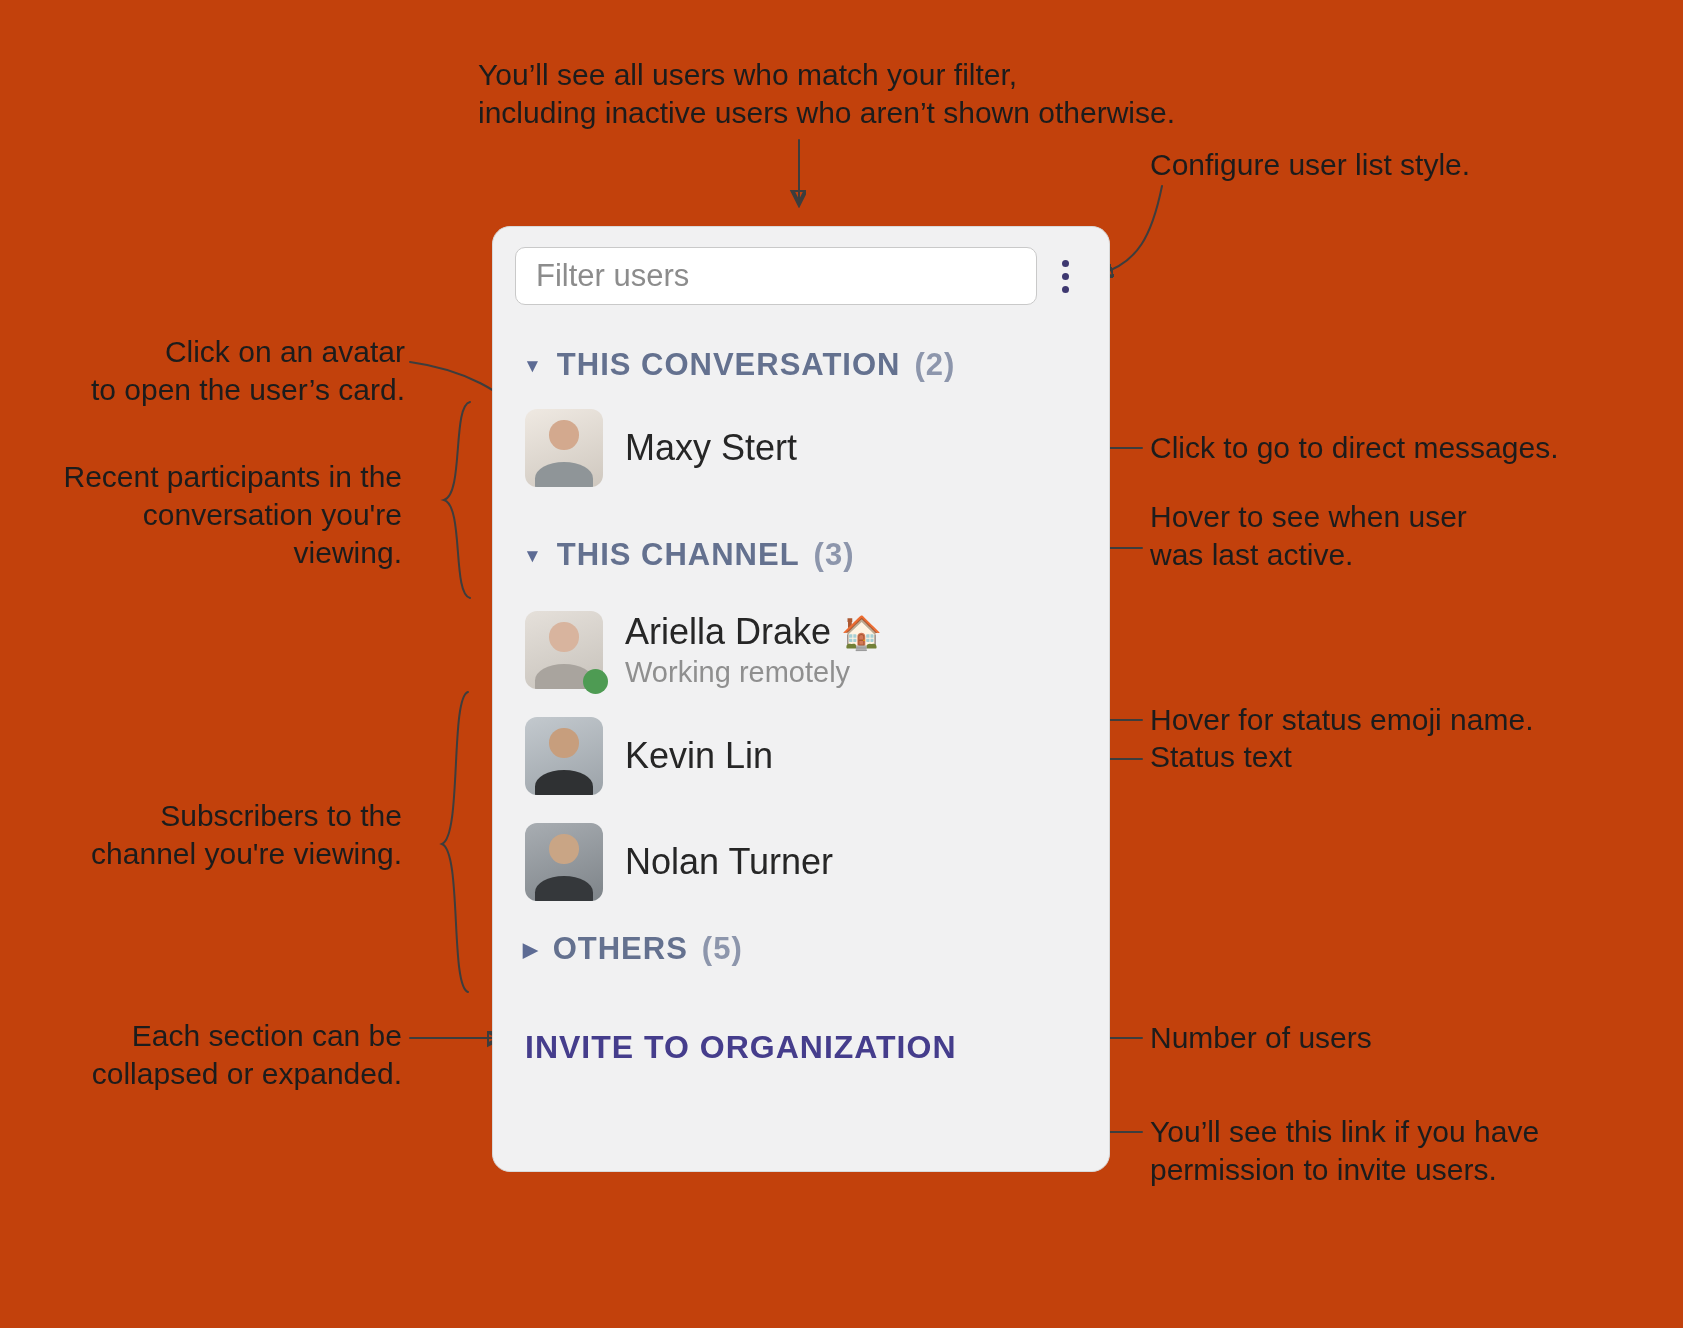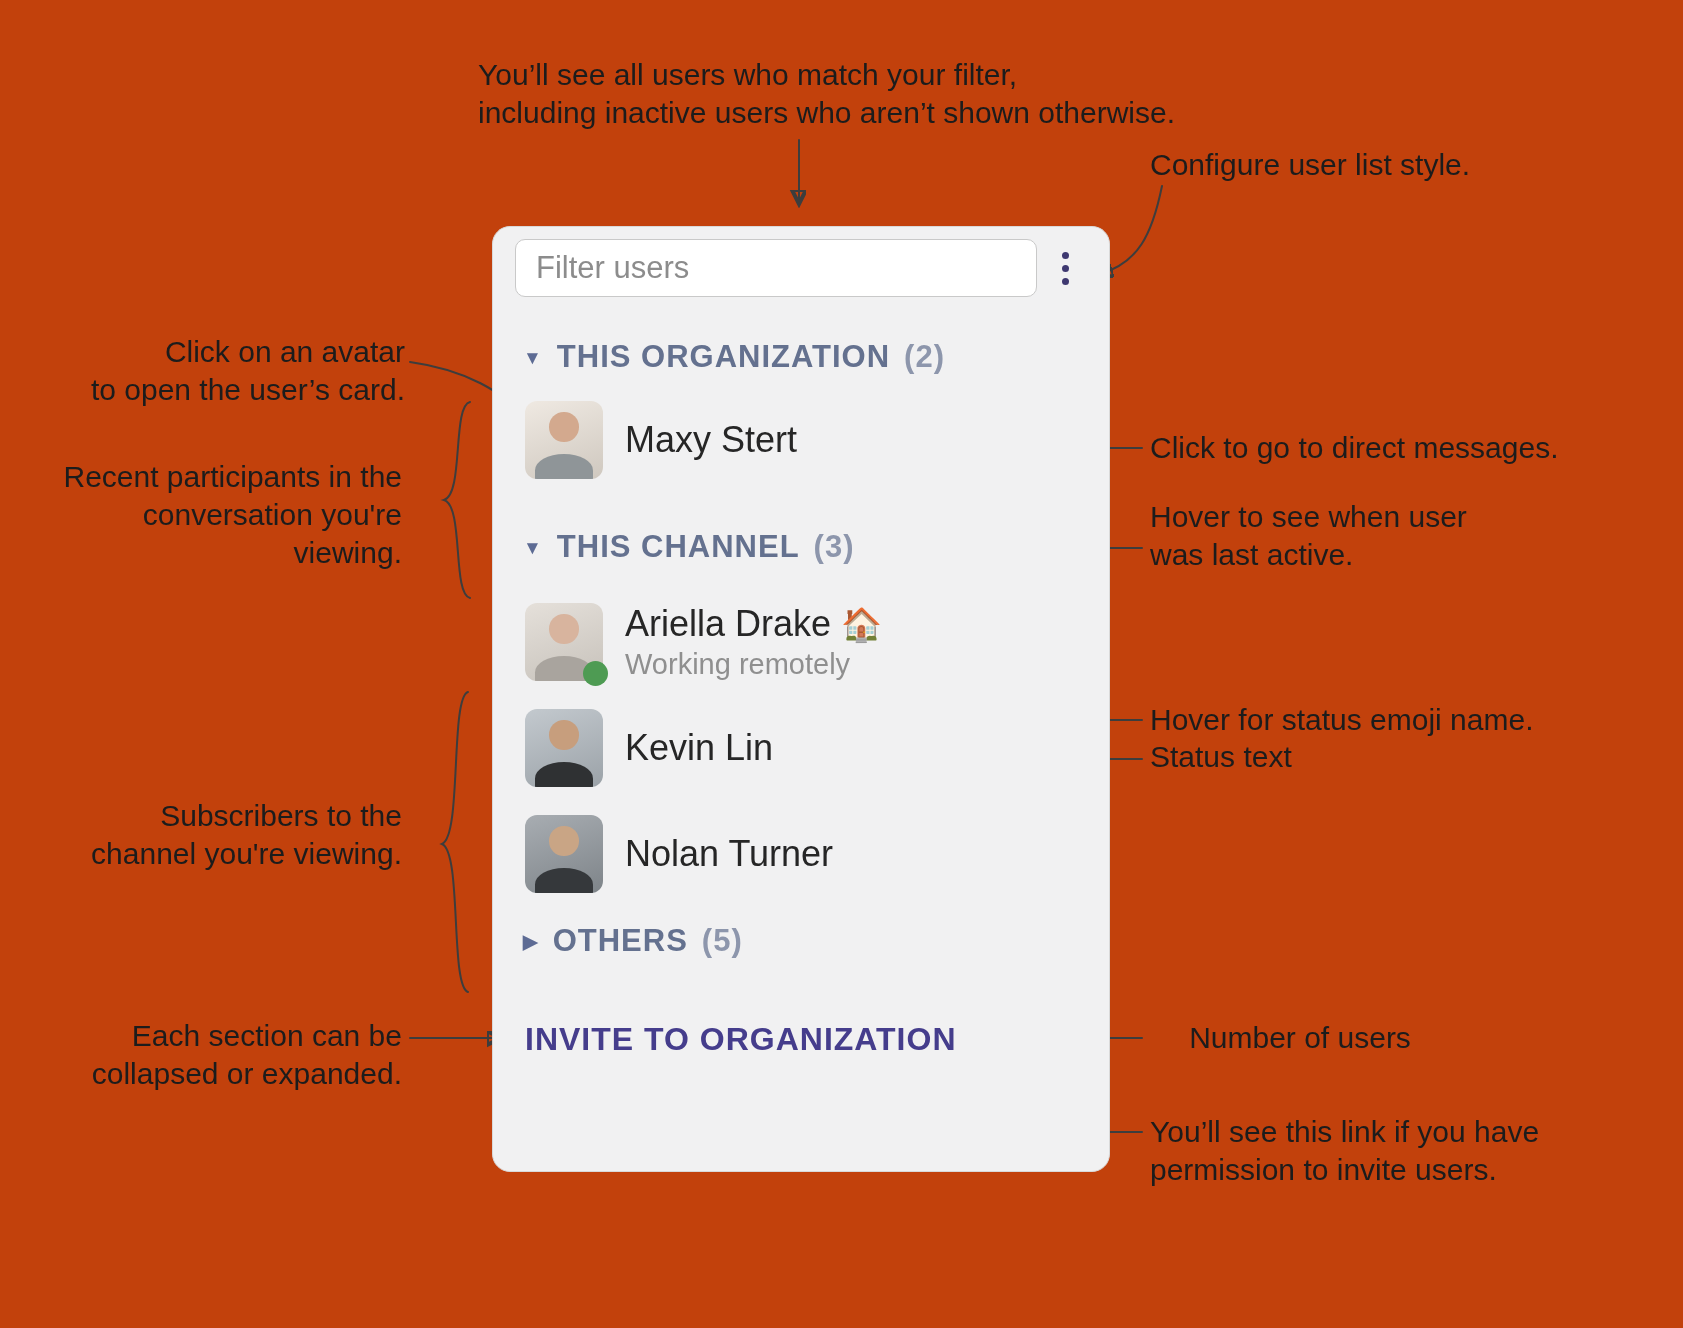--- a/index.html
+++ b/index.html
@@ -20,28 +20,28 @@
   .n-filter{left:478px;top:56px;width:700px;}
   .n-configure{left:1150px;top:146px;width:420px;white-space:nowrap;}
   .n-avatar{left:60px;top:333px;width:345px;}
   .n-recent{left:40px;top:458px;width:362px;}
   .n-dm{left:1150px;top:429px;width:430px;}
   .n-lastactive{left:1150px;top:498px;width:380px;}
   .n-emoji{left:1150px;top:701px;width:420px;}
   .n-statustext{left:1150px;top:738px;width:300px;}
   .n-subscribers{left:60px;top:797px;width:342px;}
   .n-collapse{left:60px;top:1017px;width:342px;}
-  .n-count{left:1150px;top:1019px;width:300px;text-align:center;}
+  .n-count{left:1150px;top:1019px;width:300px;}
   .n-invite{left:1150px;top:1113px;width:420px;}
 
   
   .panel{
     position:absolute;left:492px;top:226px;width:618px;height:946px;
     box-sizing:border-box;background:#f1f1f2;border:1px solid #d9d9d9;
-    border-radius:18px;padding:12px 22px;
+    border-radius:18px;padding:20px 22px;
   }
   .toolbar{display:flex;align-items:center;gap:6px;}
   .filter-input{
     flex:1;height:58px;box-sizing:border-box;border:1px solid #c9c9c9;
     border-radius:10px;background:#ffffff;font-family:"Liberation Sans",sans-serif;
     font-size:31px;color:#333;padding:0 20px;outline:none;
   }
   .filter-input::placeholder{color:#8c8c8c;}
   .kebab{
     width:44px;height:58px;display:flex;flex-direction:column;align-items:center;
@@ -143,21 +143,21 @@
       <div class="kebab">
         <span class="dot"></span>
         <span class="dot"></span>
         <span class="dot"></span>
       </div>
     </div>
 
     
     <div class="section-header">
       <span class="tri">▼</span>
-      <span class="sec-label">THIS ORGANIZATION</span>
+      <span class="sec-label">THIS CONVERSATION</span>
       <span class="sec-count">(2)</span>
     </div>
 
 
     <div class="user-row">
       <div class="avatar av-maxy">
         <span class="photo">
             <span class="head"></span>
             <span class="torso"></span>
           </span>

